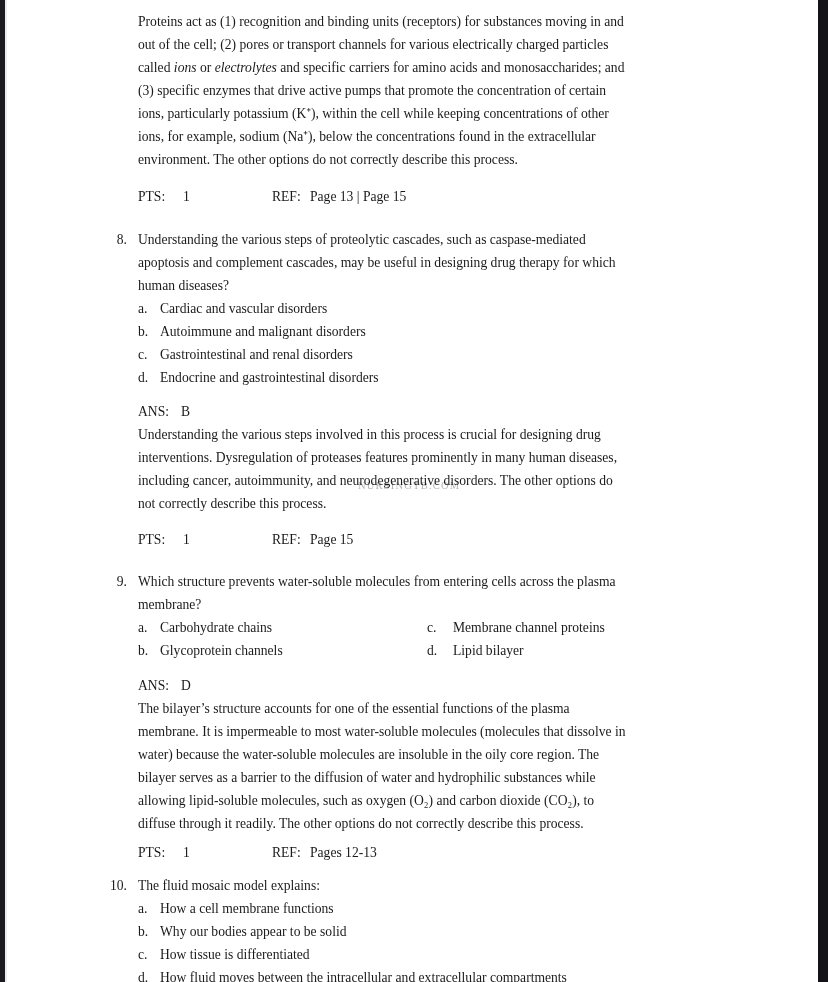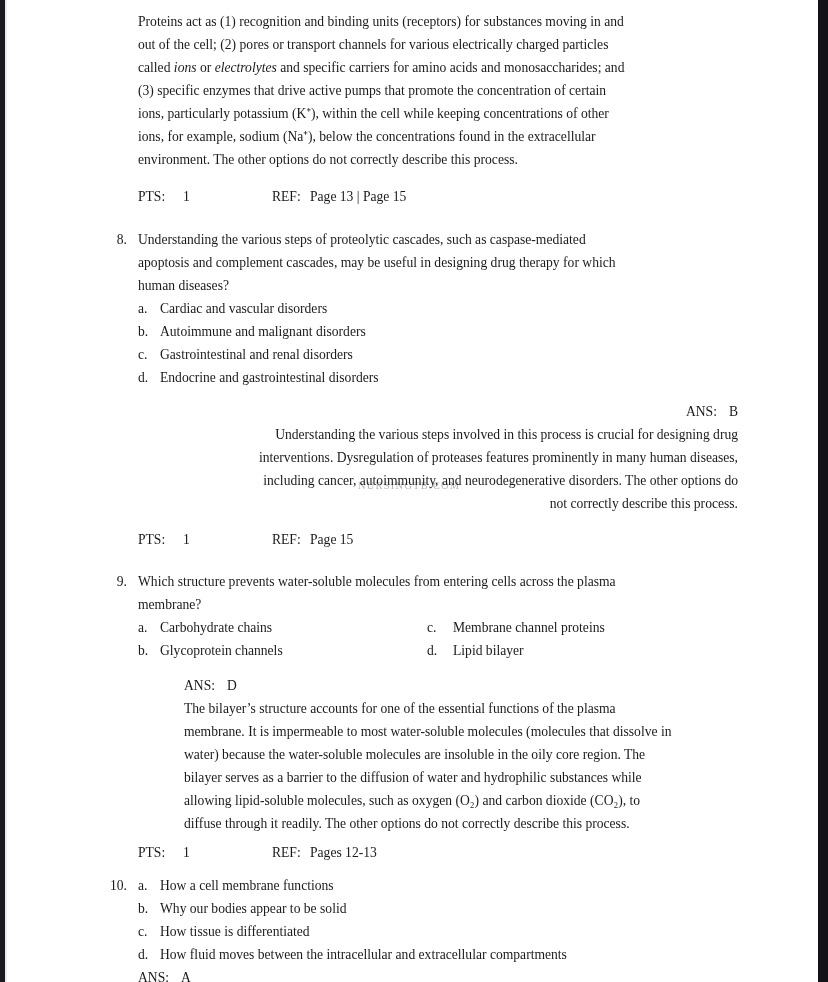--- a/index.html
+++ b/index.html
@@ -36,24 +36,24 @@
   }
   .ans .av { margin-left:12px; }
 
   .ptsrow { white-space:nowrap; }
   .pl { display:inline-block; width:45px; }
   .pv { display:inline-block; width:89px; }
   .rl { display:inline-block; width:38px; }
 
   .mt-pts1 { margin-top:14px; }
   .mt-q8   { margin-top:20px; }
-  .mt-ans8 { margin-top:11px;text-align:right; }
+  .mt-ans8 { margin-top:11px; }
   .mt-pts2 { margin-top:13px; }
   .mt-q9   { margin-top:19px; }
-  .mt-ans9 { margin-top:12px;margin-left:46px; }
+  .mt-ans9 { margin-top:12px; }
   .mt-pts3 { margin-top:6px; }
   .mt-q10  { margin-top:10px; }
   .mt-ans10{ }
 </style>
 </head>
 <body>
 
 <div class="page">
   <div class="edge-left"></div>
   <div class="edge-left-soft"></div>
@@ -137,20 +137,21 @@
 allowing lipid-soluble molecules, such as oxygen (O₂) and carbon dioxide (CO₂), to
 diffuse through it readily. The other options do not correctly describe this process.</div>
     </div>
 
     <div class="ptsrow mt-pts3">
       <span class="pl">PTS:</span><span class="pv">1</span><span class="rl">REF:</span><span>Pages 12-13</span>
     </div>
 
     <div class="q mt-q10">
       <div class="qnum">10.</div>
+      <div class="para">The fluid mosaic model explains:</div>
       <div>
         <div class="opt">
             <span class="ol">a.</span>
             <span>How a cell membrane functions</span>
           </div>
         <div class="opt">
             <span class="ol">b.</span>
             <span>Why our bodies appear to be solid</span>
           </div>
         <div class="opt">

